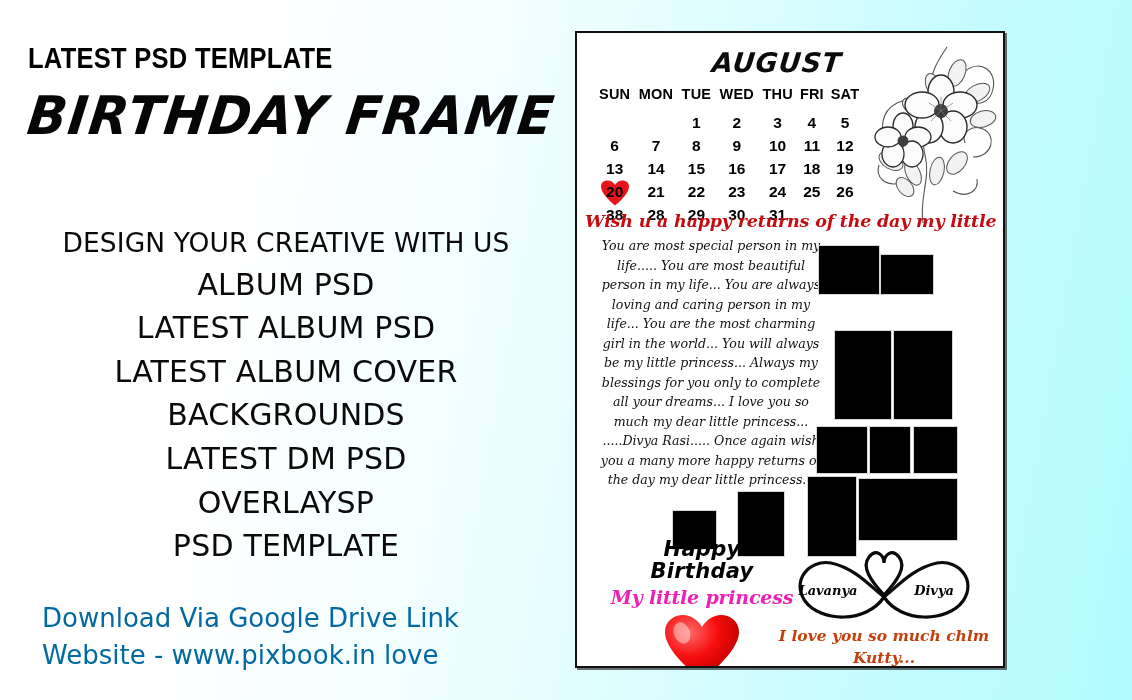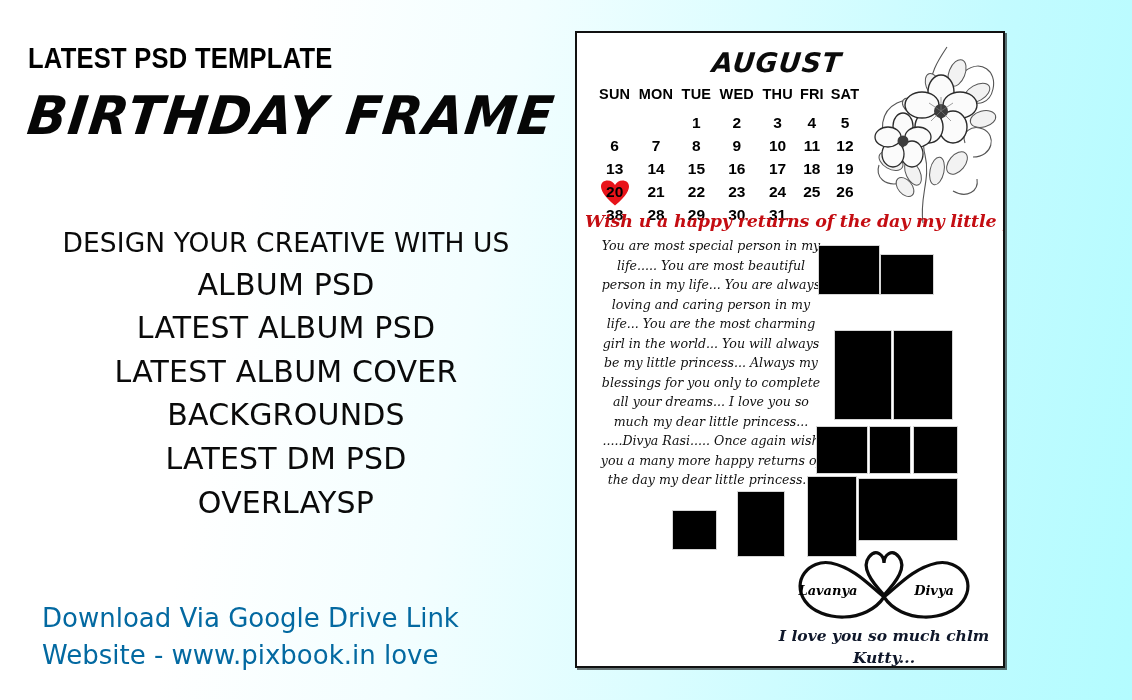--- a/index.html
+++ b/index.html
@@ -101,39 +101,40 @@
   .inf-names svg{position:absolute;left:0;top:0;}
   .inf-name{
     position:absolute;top:38px;
     font-family:"DejaVu Serif",serif;font-style:italic;font-weight:bold;
     font-size:13px;color:#000;width:70px;text-align:center;
   }
   .inf-name.left{left:14px;}
   .inf-name.right{left:120px;}
   .inf-l1,.inf-l2{
     font-family:"DejaVu Serif",serif;font-style:italic;font-weight:bold;
-    font-size:15.5px;color:#0f172a;line-height:1.45;
+    font-size:15.5px;color:#c2410c;line-height:1.45;
   }
 </style>
 </head>
 <body>
 
 <div class="promo">
   <div class="promo-kicker">LATEST PSD TEMPLATE</div>
   <div class="promo-title">BIRTHDAY FRAME</div>
 </div>
 
 <div class="promo-list">
   <div class="promo-list-item first">DESIGN YOUR CREATIVE WITH US</div>
   <div class="promo-list-item">ALBUM PSD</div>
   <div class="promo-list-item">LATEST ALBUM PSD</div>
   <div class="promo-list-item">LATEST ALBUM COVER</div>
   <div class="promo-list-item">BACKGROUNDS</div>
   <div class="promo-list-item">LATEST DM PSD</div>
   <div class="promo-list-item">OVERLAYSP</div>
+  <div class="promo-list-item">PSD TEMPLATE</div>
 </div>
 
 <div class="promo-footer">
   <div class="promo-footer-line">Download Via Google Drive Link</div>
   <div class="promo-footer-line">Website - www.pixbook.in love</div>
 </div>
 
 <div class="card">
 
   <div class="cal-month">AUGUST</div>
@@ -268,20 +269,38 @@
       <div class="photo" style="left: 316px; top: 297px; width: 60px; height: 90px;"></div>
       <div class="photo" style="left: 239px; top: 393px; width: 52px; height: 48px;"></div>
       <div class="photo" style="left: 292px; top: 393px; width: 42px; height: 48px;"></div>
       <div class="photo" style="left: 336px; top: 393px; width: 45px; height: 48px;"></div>
       <div class="photo" style="left: 230px; top: 443px; width: 50px; height: 81px;"></div>
       <div class="photo" style="left: 160px; top: 458px; width: 48px; height: 66px;"></div>
       <div class="photo" style="left: 95px; top: 477px; width: 45px; height: 40px;"></div>
       <div class="photo" style="left: 281px; top: 445px; width: 100px; height: 63px;"></div>
     </div>
 
+  <div class="hb">
+    <div class="hb-l1">Happy</div>
+    <div class="hb-l2">Birthday</div>
+    <div class="hb-l3">My little princess</div>
+    <div class="hb-heart">
+      <svg width="78" height="68" viewBox="0 0 78 68">
+        <defs>
+          <radialGradient id="hg" cx="32%" cy="26%" r="72%">
+            <stop offset="0%" stop-color="#ff6a6a"></stop>
+            <stop offset="55%" stop-color="#f60d0d"></stop>
+            <stop offset="100%" stop-color="#c00000"></stop>
+          </radialGradient>
+        </defs>
+        <path d="M39 66 C 8 42, 2 26, 2 18 C 2 7, 11 1, 20 1 C 28 1, 35 6, 39 13 C 43 6, 50 1, 58 1 C 67 1, 76 7, 76 18 C 76 26, 70 42, 39 66 Z" fill="url(#hg)"></path>
+        <ellipse cx="19" cy="19" rx="8" ry="11" fill="#ffffff" opacity=".42" transform="rotate(-22 19 19)"></ellipse>
+      </svg>
+    </div>
+  </div>
 
   <div class="infinity">
     <div class="inf-names">
       <svg width="210" height="80" viewBox="0 0 210 80">
         <g fill="none" stroke="#0b0b0b" stroke-width="3.2">
           <path d="M105 52 C 88 78, 42 78, 26 56 C 12 36, 30 14, 52 18 C 76 23, 92 42, 105 52 Z"></path>
           <path d="M105 52 C 122 78, 168 78, 184 56 C 198 36, 180 14, 158 18 C 134 23, 118 42, 105 52 Z"></path>
           <path d="M105 50 C 92 36, 82 22, 90 12 C 97 3, 105 10, 105 18 C 105 10, 113 3, 120 12 C 128 22, 118 36, 105 50 Z"></path>
         </g>
       </svg>

